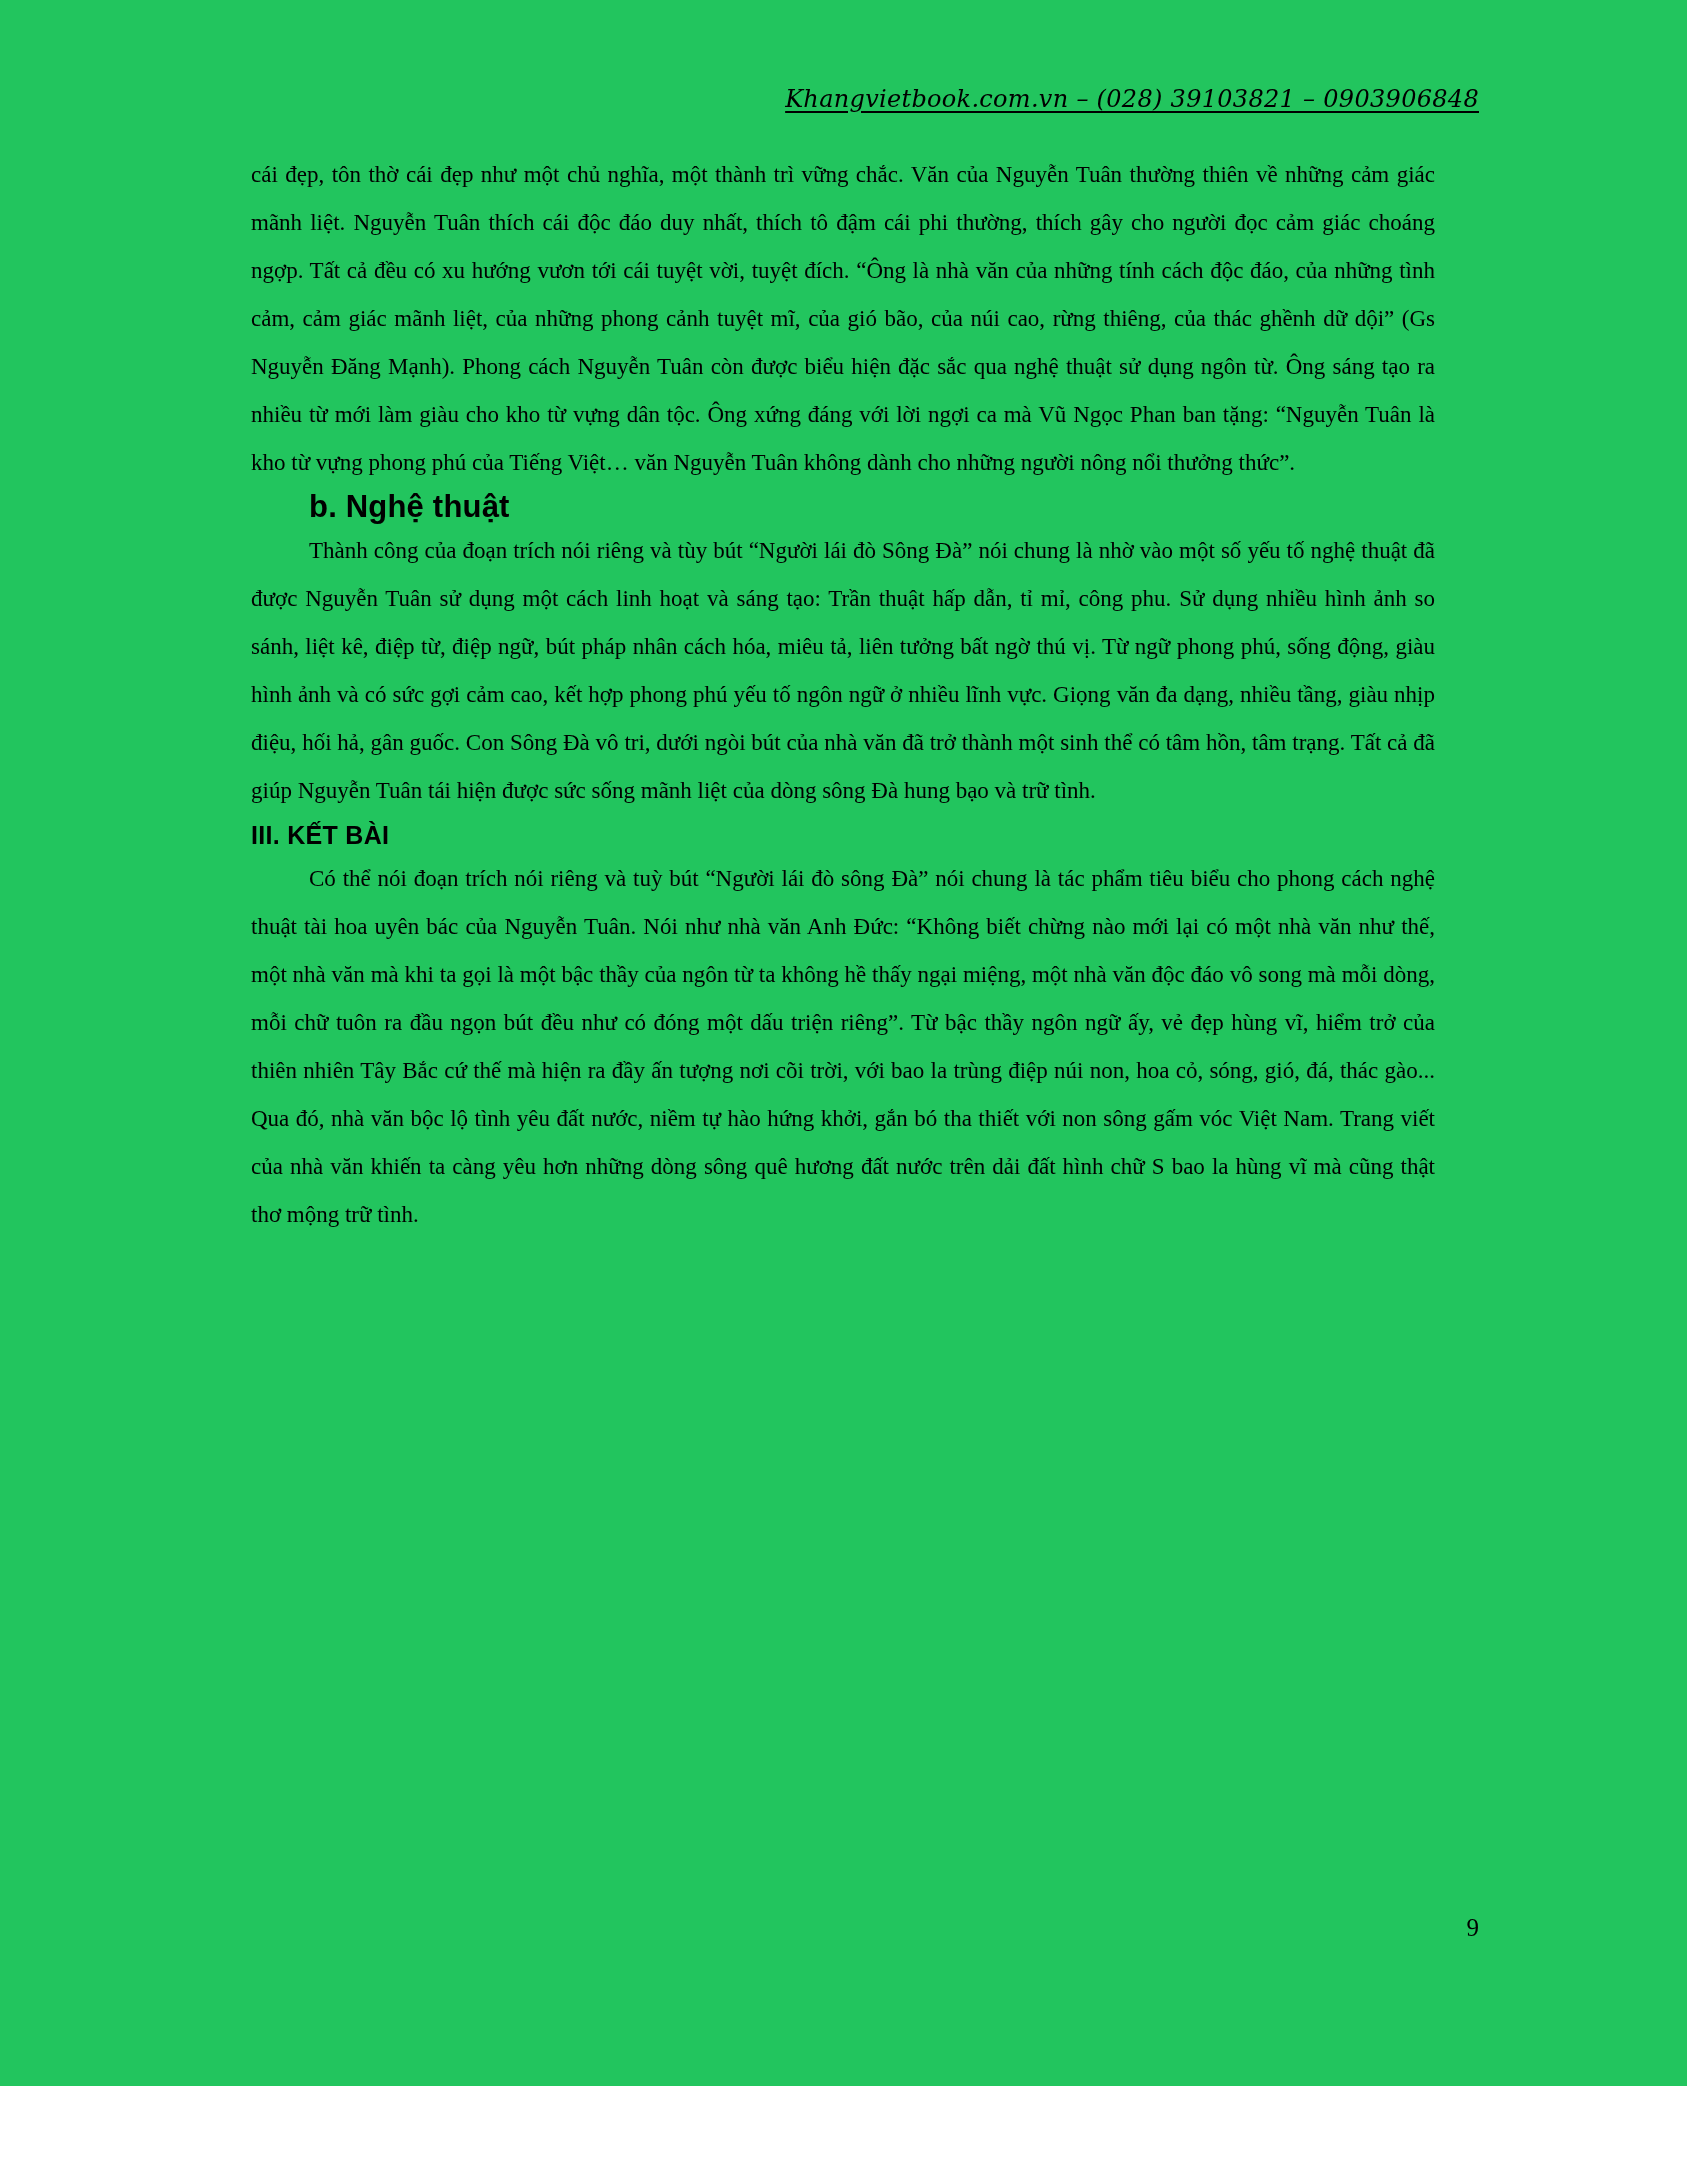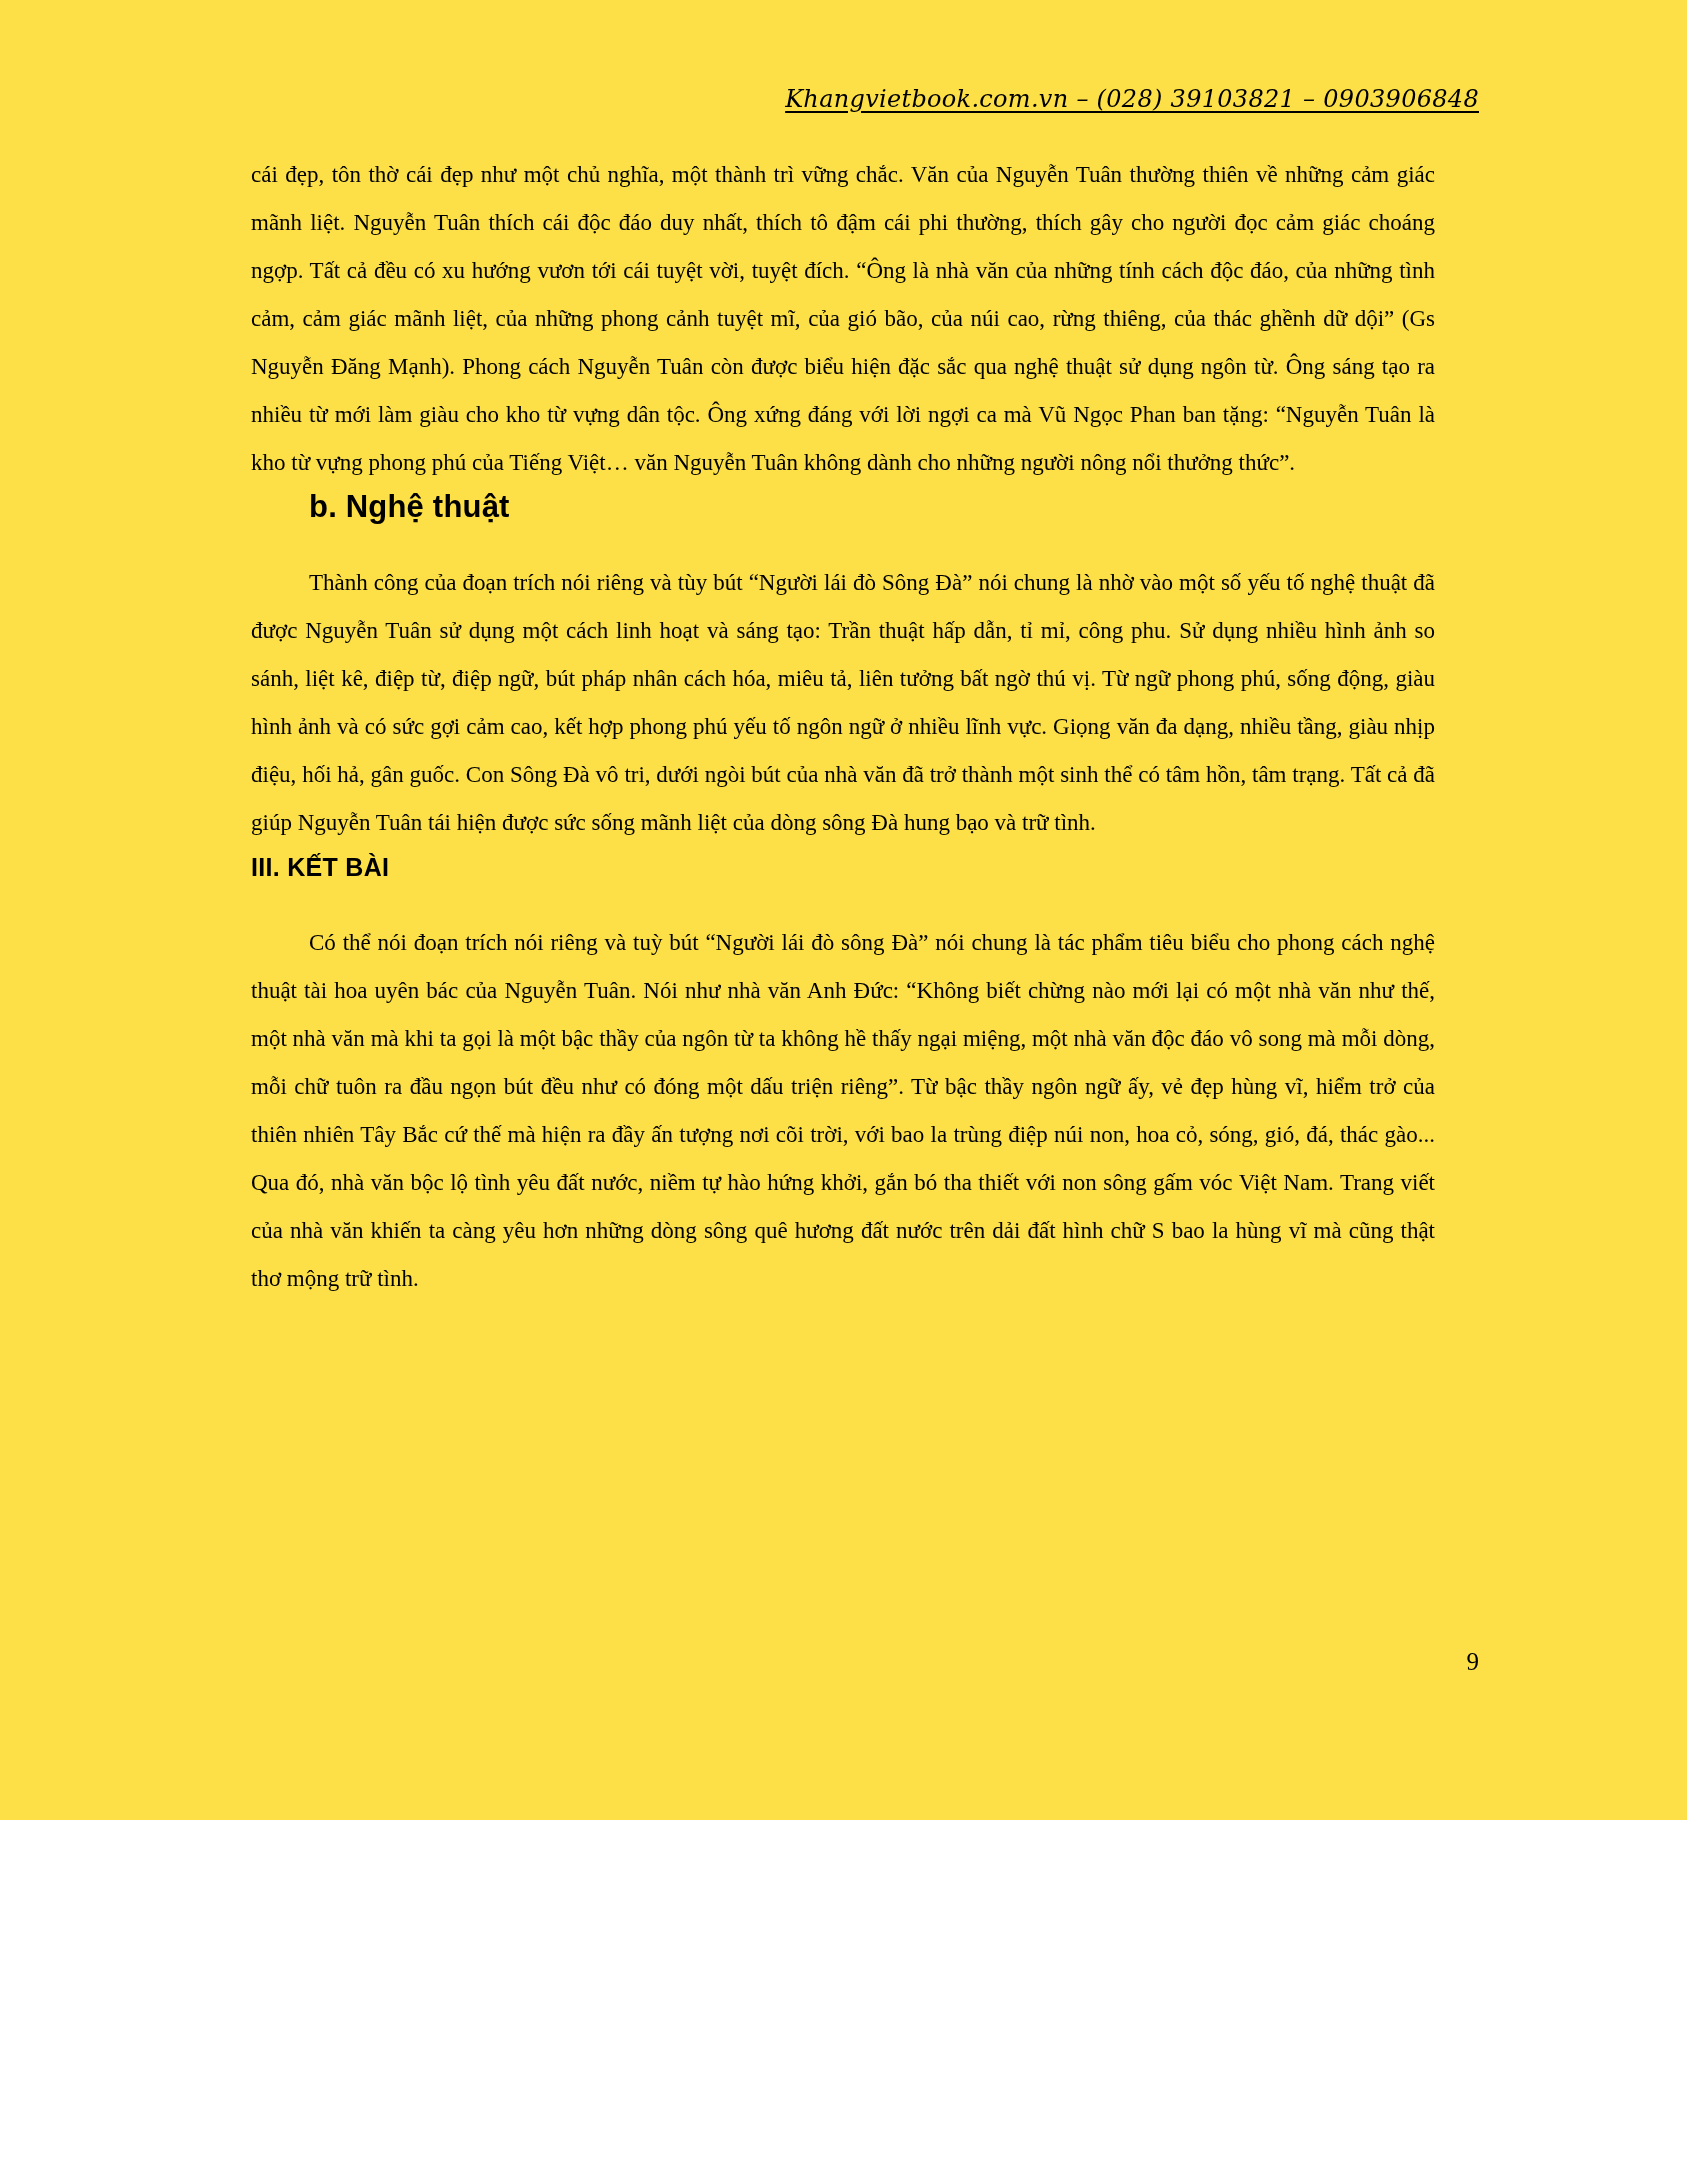--- a/index.html
+++ b/index.html
@@ -2,23 +2,23 @@
 <html style="font-size:10.6px"><head>
 <meta charset="utf-8">
 <style>
   html, body {
     margin: 0;
     padding: 0;
     background: #ffffff;
   }
   .page {
     width: 1687px;
-    height: 1820px;
+    height: 2086px;
     position: relative;
-    background: #fde047;
+    background: #22c55e;
     box-sizing: border-box;
     font-family: "Liberation Serif", serif;
     color: #000000;
     overflow: hidden;
   }
   .header {
     position: absolute;
     top: 85px;
     right: 208px;
     font-family: "DejaVu Serif", serif;
@@ -39,21 +39,20 @@
   p.body-text {
     margin: 0 0 0 0;
     font-size: 23px;
     line-height: 48px;
     text-align: justify;
     text-justify: inter-word;
     hyphens: none;
   }
   p.body-text.indent {
     text-indent: 58px;
-    margin-top: 32px;
   }
   h3.sub-head {
     margin: 0;
     font-family: "Liberation Sans", sans-serif;
     font-weight: bold;
     font-size: 31px;
     line-height: 40px;
     text-indent: 58px;
     letter-spacing: 0.2px;
   }

